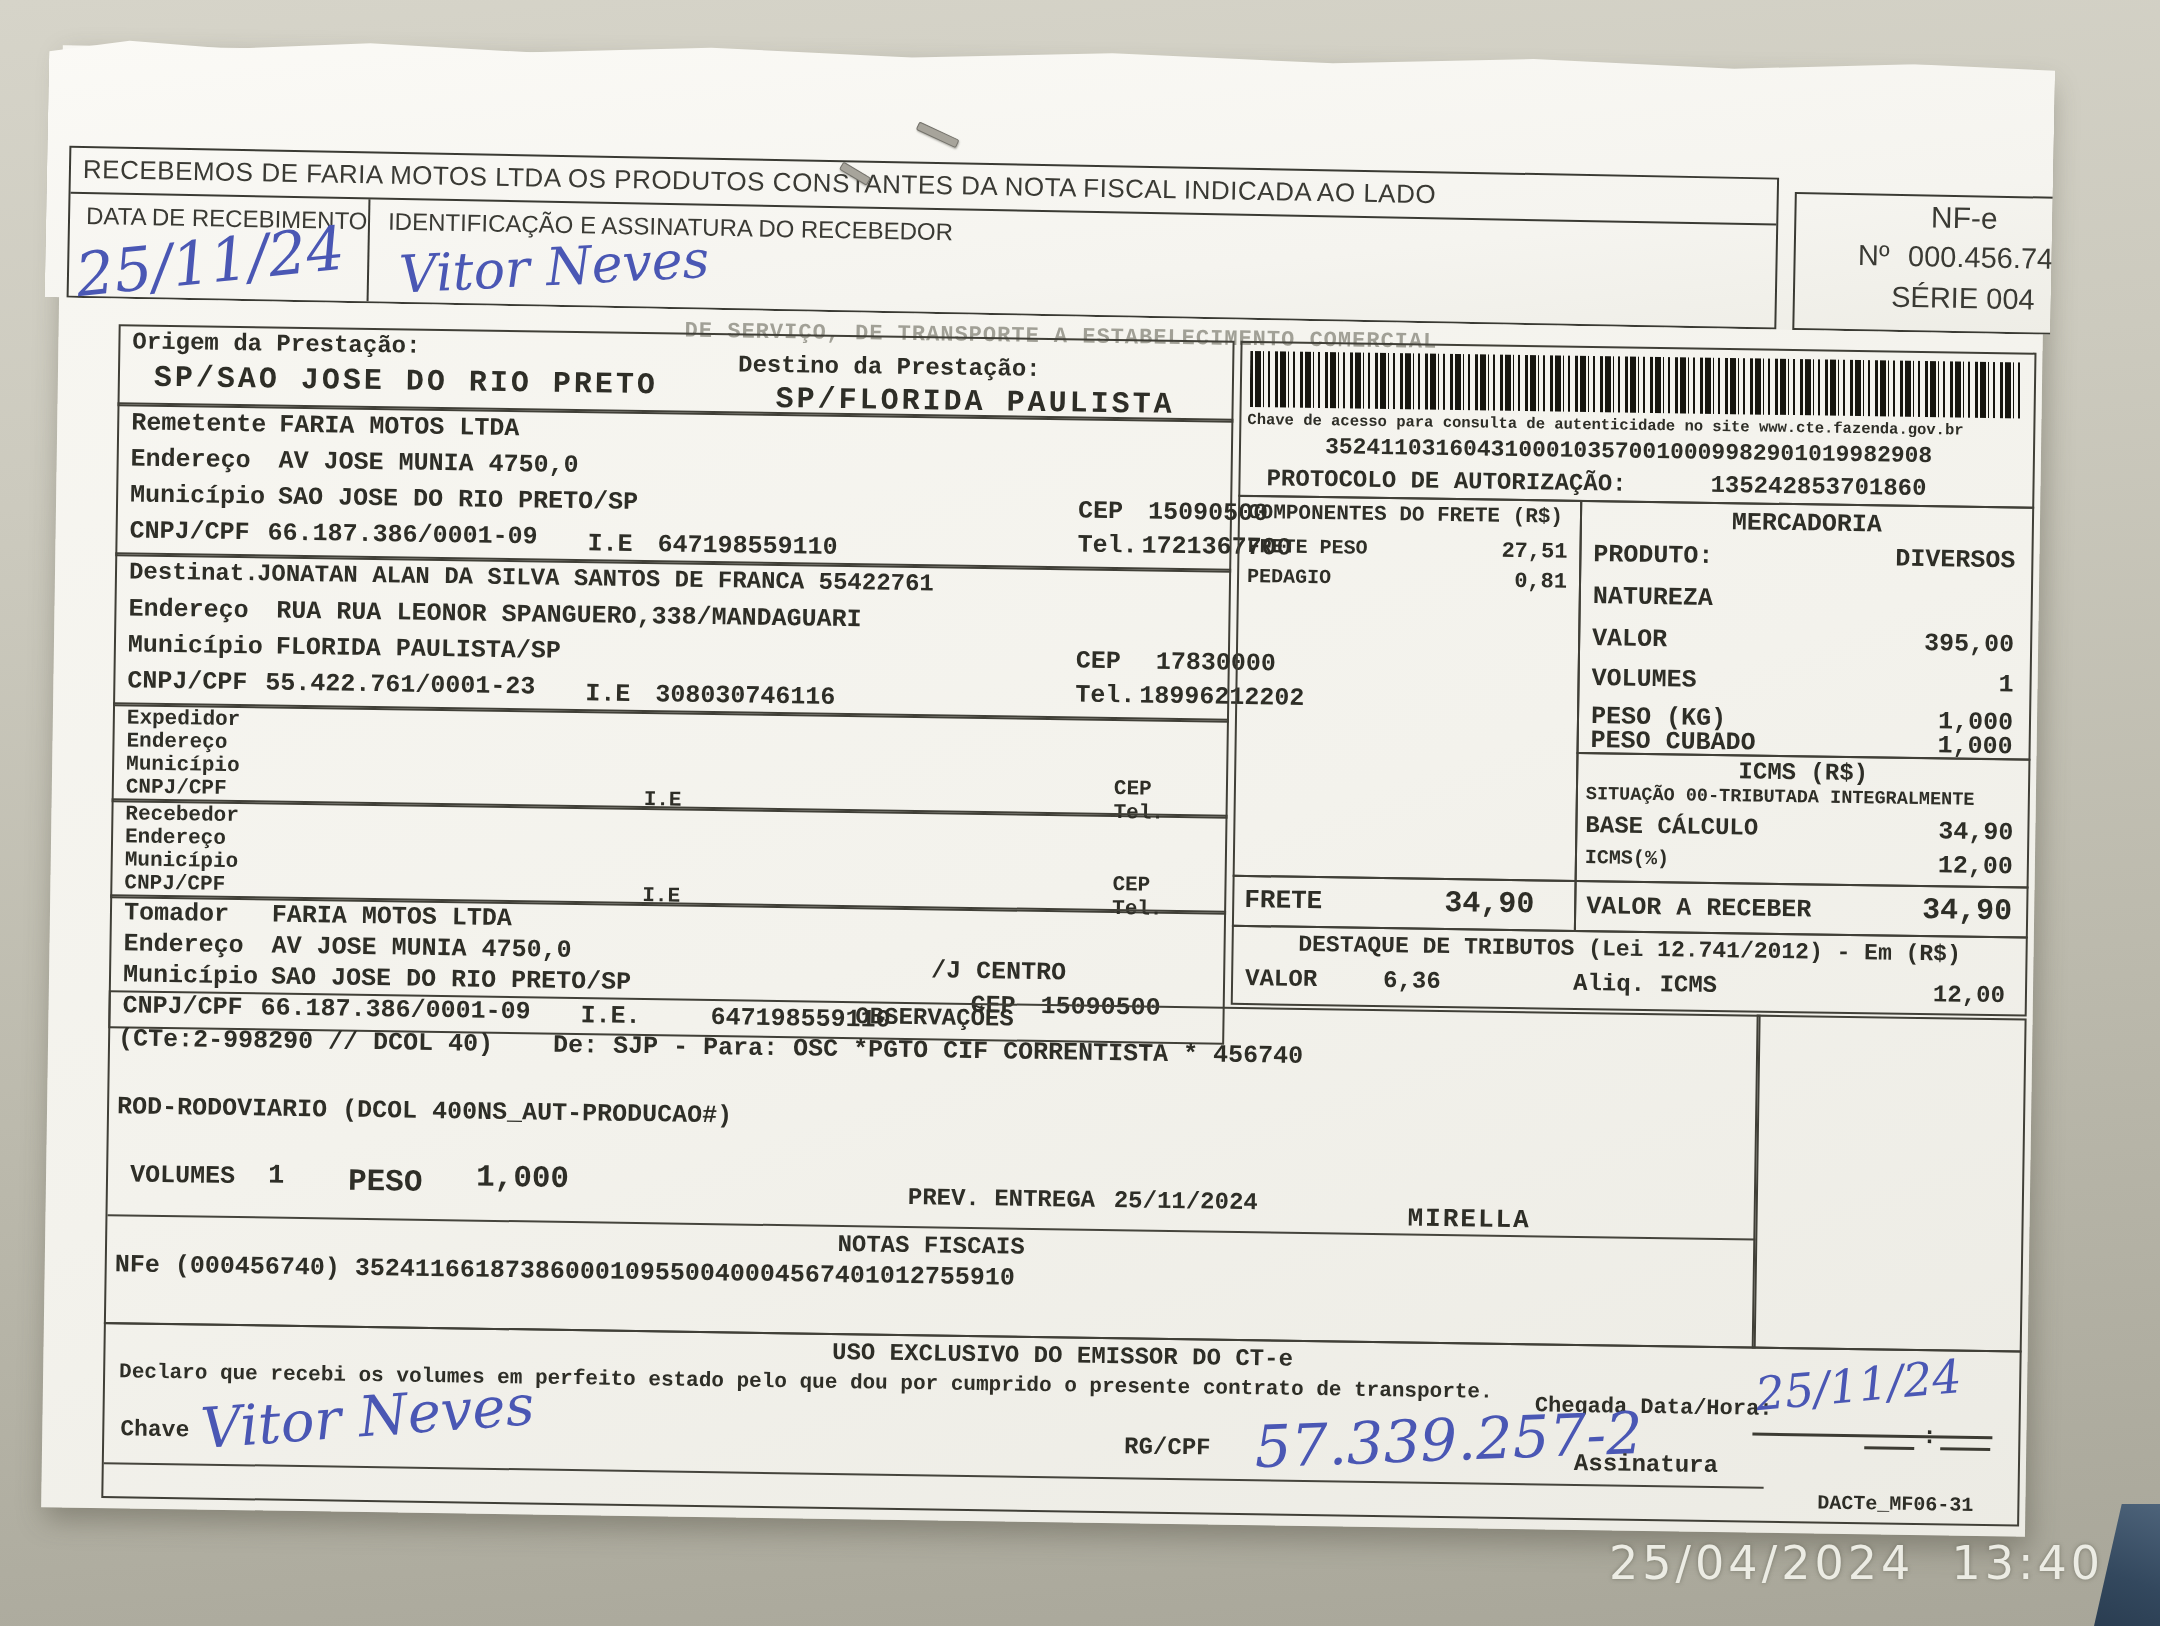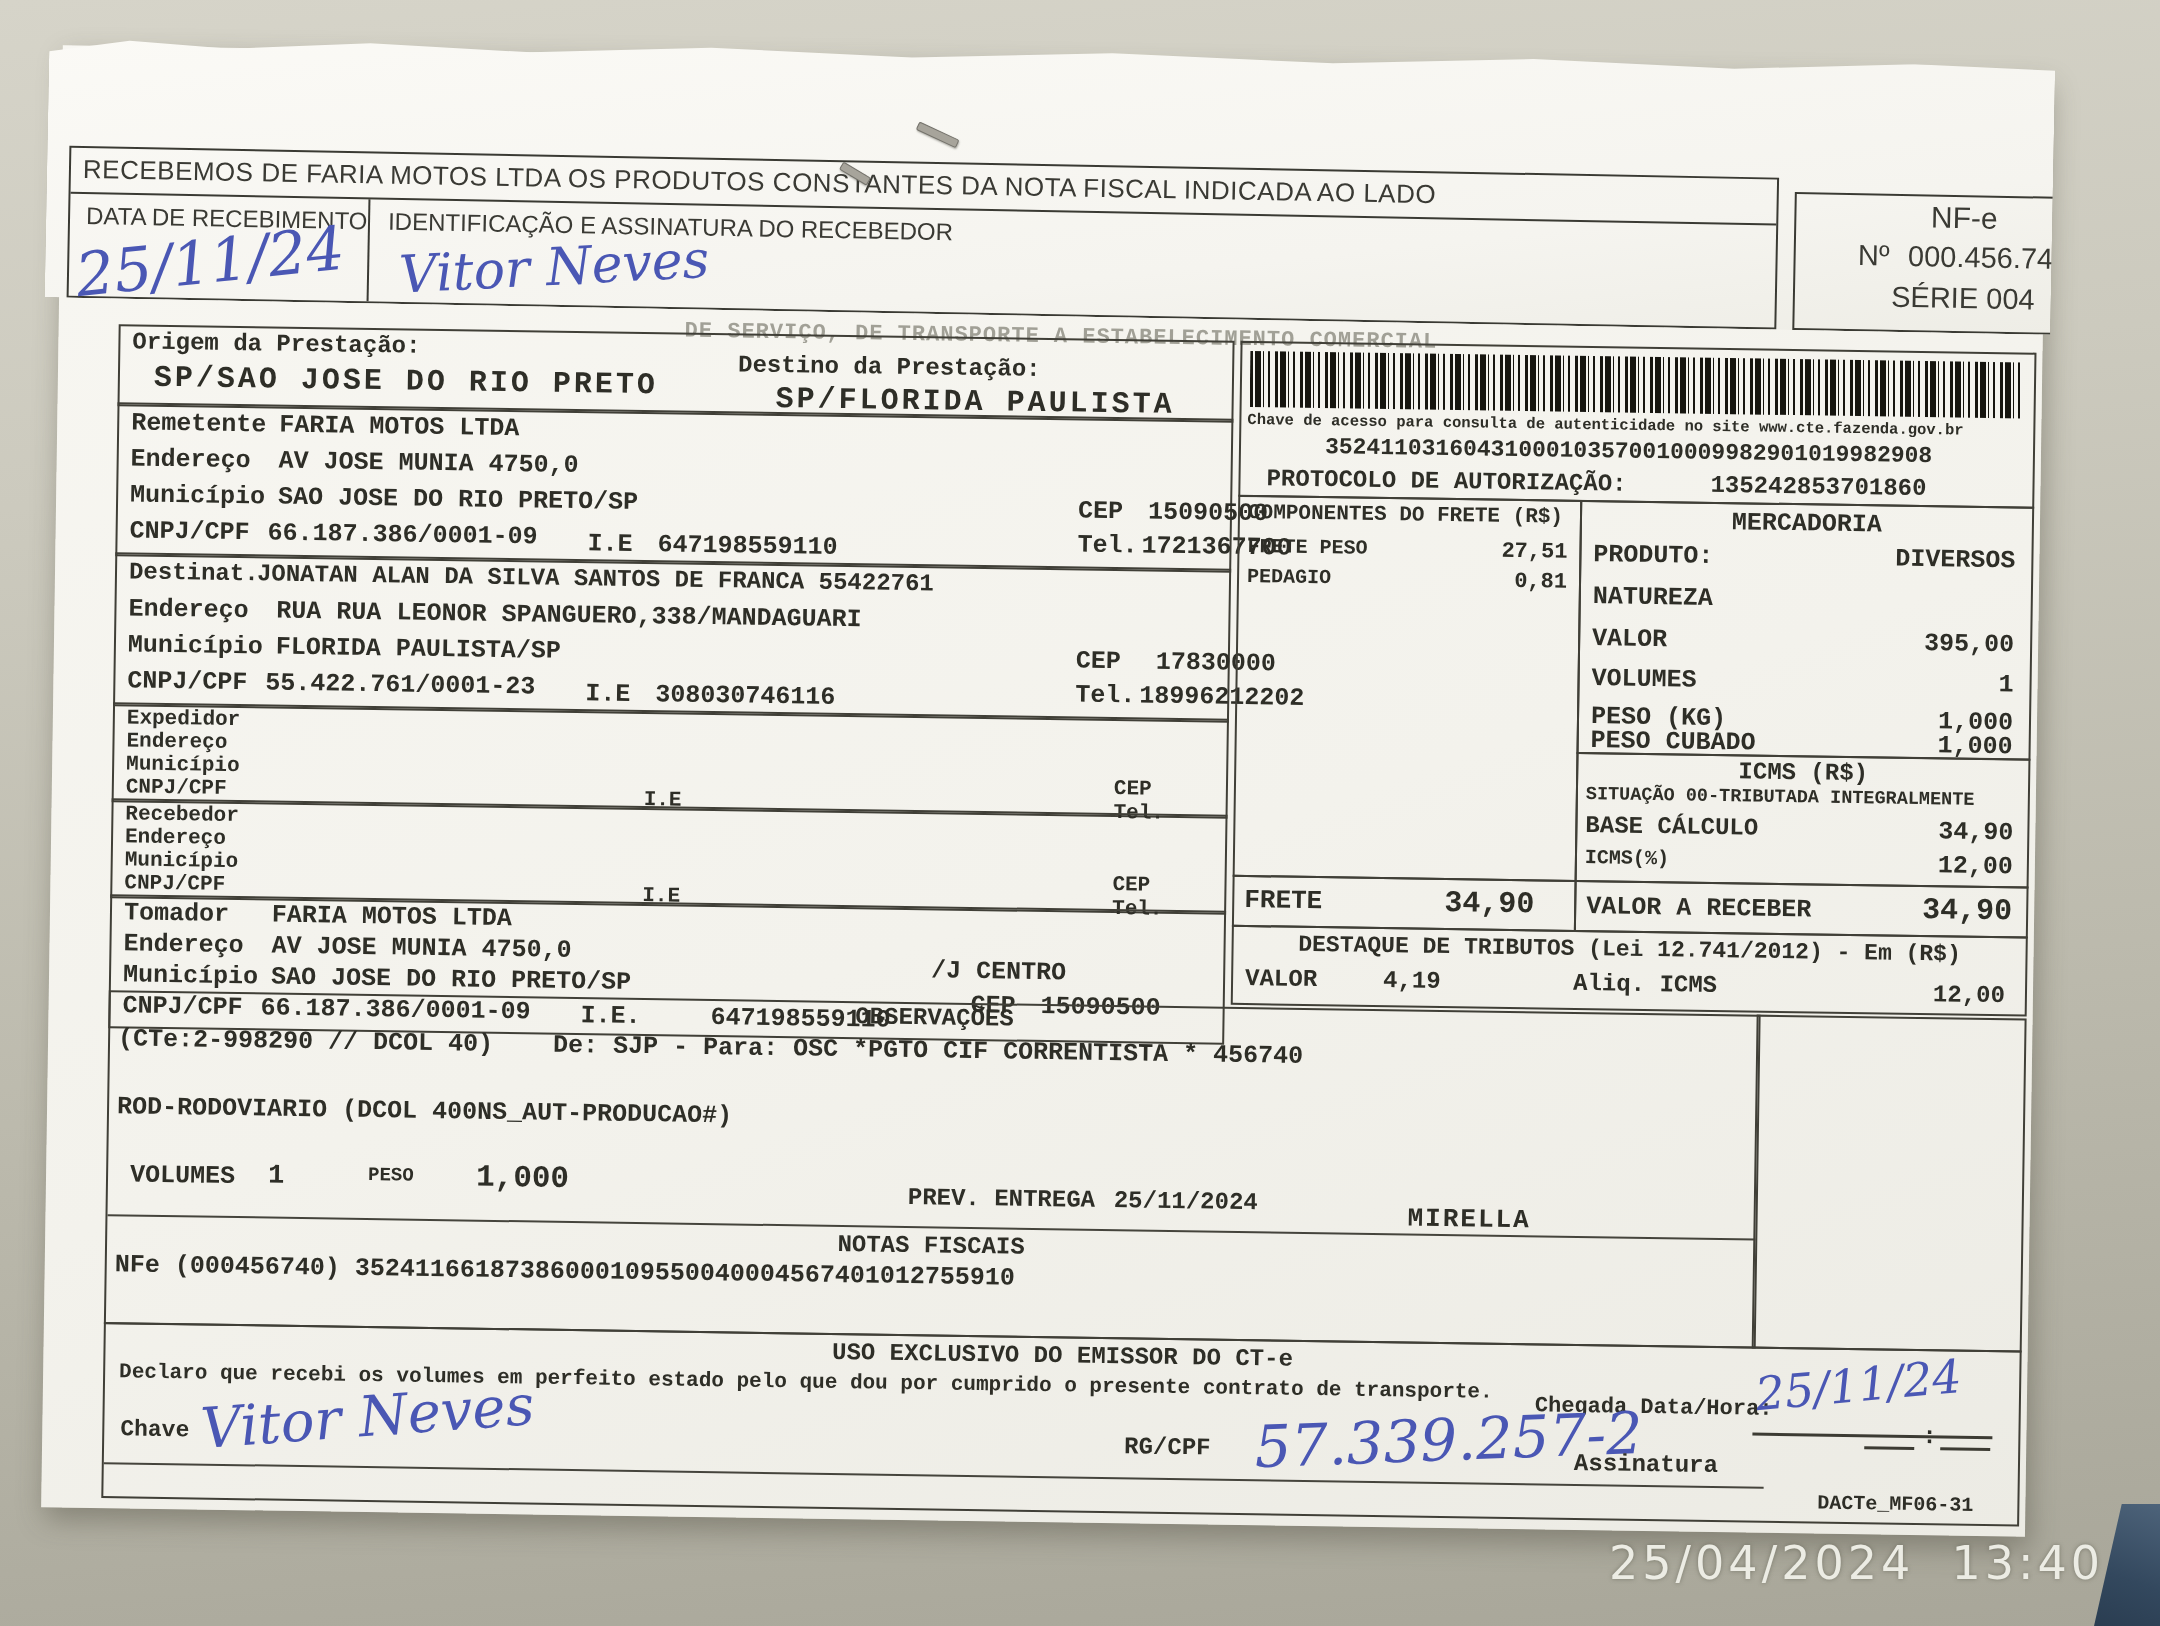--- a/index.html
+++ b/index.html
@@ -170,32 +170,32 @@
   </div>
 
   <div class="box" style="left:1538px;top:828px;width:450px;height:48px;">
     <span class="abs mono b" style="left:10px;top:10px;font-size:25px;">VALOR A RECEBER</span>
     <span class="abs mono b" style="right:14px;top:6px;font-size:30px;">34,90</span>
   </div>
 
   <div class="box" style="left:1196px;top:878px;width:792px;height:76px;">
     <span class="abs mono b" style="left:0;right:0;top:4px;font-size:23px;text-align:center;">DESTAQUE DE TRIBUTOS (Lei 12.741/2012) - Em (R$)</span>
     <span class="abs mono b" style="left:12px;top:38px;font-size:24px;">VALOR</span>
-    <span class="abs mono b" style="left:150px;top:38px;font-size:24px;">4,19</span>
+    <span class="abs mono b" style="left:150px;top:38px;font-size:24px;">6,36</span>
     <span class="abs mono b" style="left:340px;top:38px;font-size:24px;">Aliq. ICMS</span>
     <span class="abs mono b" style="right:20px;top:44px;font-size:24px;">12,00</span>
   </div>
 
   <div class="box" style="left:74px;top:960px;width:1648px;height:330px;">
     <span class="abs mono b" style="left:0;right:0;top:0px;font-size:24px;text-align:center;">OBSERVAÇÕES</span>
     <span class="abs mono b pre" style="left:8px;top:32px;font-size:25px;">(CTe:2-998290 // DCOL 40)    De: SJP - Para: OSC *PGTO CIF CORRENTISTA * 456740</span>
     <span class="abs mono b" style="left:8px;top:100px;font-size:25px;">ROD-RODOVIARIO (DCOL 400NS_AUT-PRODUCAO#)</span>
     <span class="abs mono b" style="left:22px;top:168px;font-size:25px;">VOLUMES</span>
     <span class="abs mono b" style="left:160px;top:166px;font-size:27px;">1</span>
-    <span class="abs mono b" style="left:260px;top:168px;font-size:19px;">PESO</span>
+    <span class="abs mono b" style="left:240px;top:168px;font-size:31px;">PESO</span>
     <span class="abs mono b" style="left:368px;top:162px;font-size:31px;">1,000</span>
     <span class="abs mono b" style="left:800px;top:180px;font-size:24px;">PREV. ENTREGA</span>
     <span class="abs mono b" style="left:1006px;top:180px;font-size:24px;">25/11/2024</span>
     <span class="abs mono b" style="left:1300px;top:192px;font-size:26px;letter-spacing:2px;">MIRELLA</span>
     <div class="rule" style="left:0;top:222px;width:100%;"></div>
     <span class="abs mono b" style="left:0;right:0;top:228px;font-size:24px;text-align:center;">NOTAS FISCAIS</span>
     <span class="abs mono b" style="left:8px;top:258px;font-size:25px;">NFe (000456740) 35241166187386000109550040004567401012755910</span>
   </div>
 
   <div class="box" style="left:1722px;top:960px;width:266px;height:330px;"></div>

